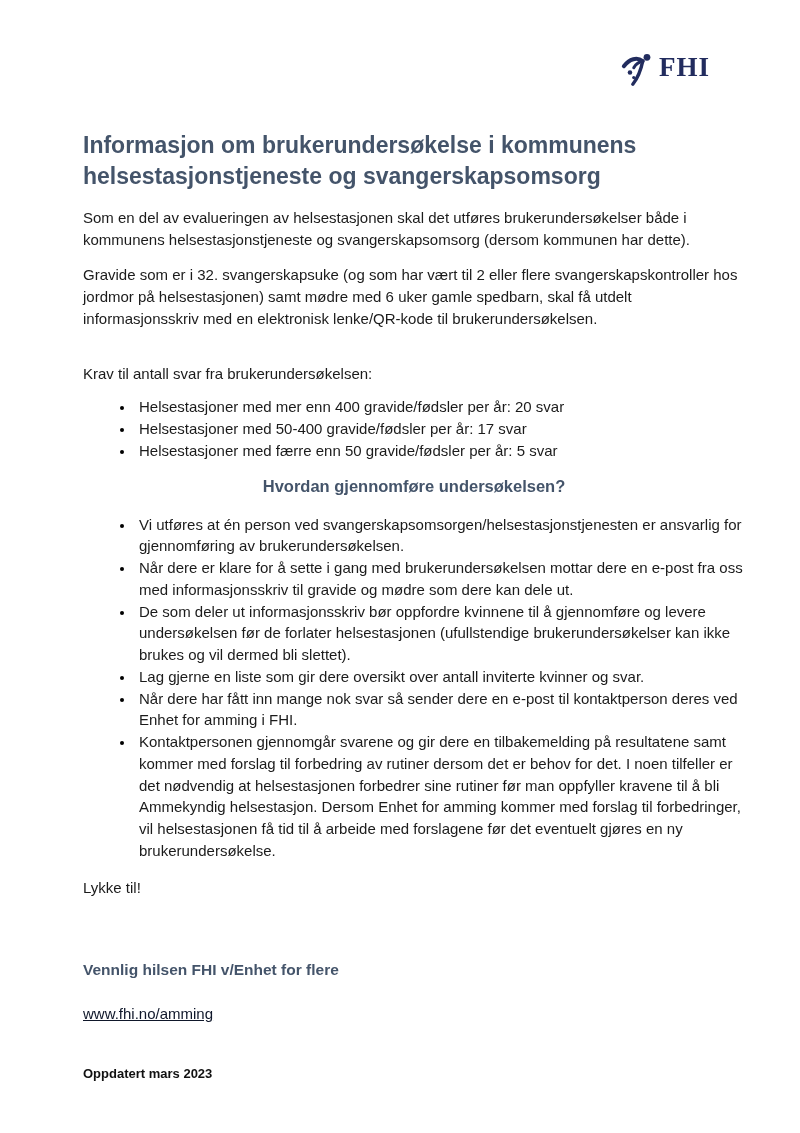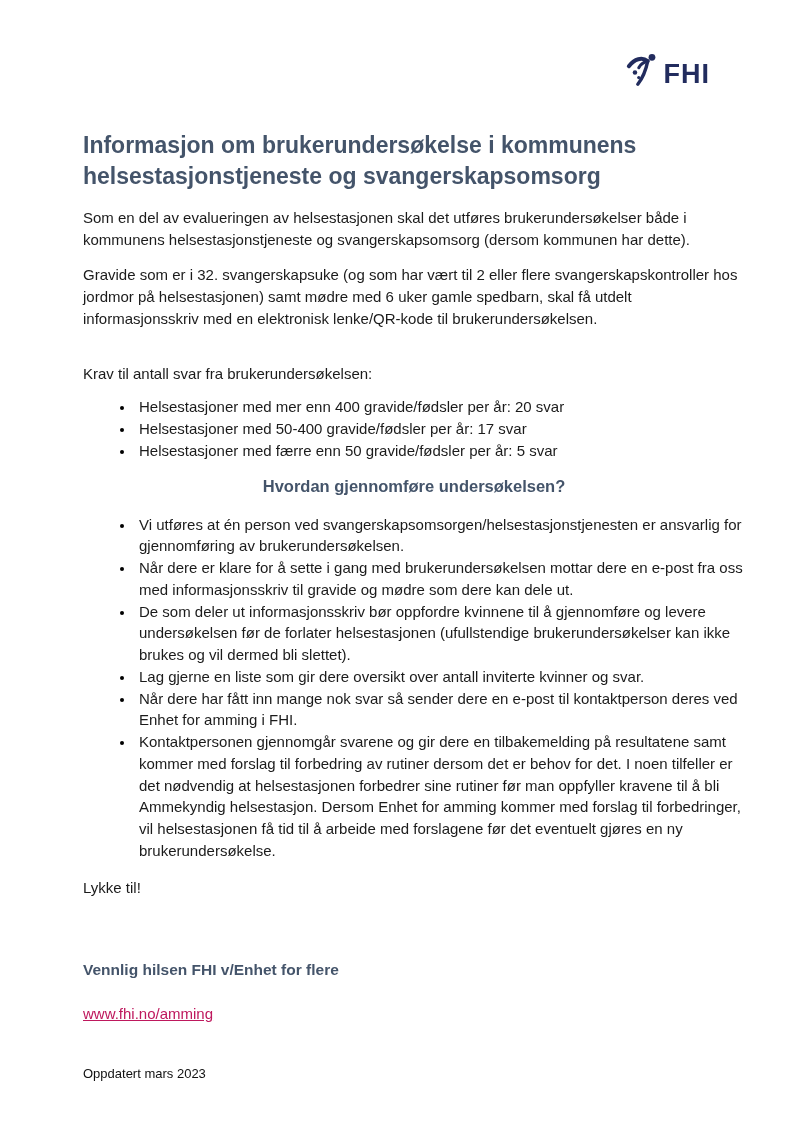--- a/index.html
+++ b/index.html
@@ -13,22 +13,23 @@
     color: #1b1b1b;
     overflow: hidden;
     margin: 0 auto;
   }
   
   .logo {
     position: absolute;
     top: 52px;
     right: 90px;
     display: flex;
-    align-items: flex-end;
+    align-items: flex-start;
     gap: 4px;
+    font-family: Liberation Serif, serif;
   }
   .logo .logo-mark { width: 34px; height: 38px; }
   .logo .logo-text {
     font-size: 27px;
     font-weight: bold;
     letter-spacing: 1px;
     color: #222c5e;
   }
   
   .content {
@@ -73,29 +74,30 @@
     font-size: 15.5px;
     font-weight: bold;
     color: #44546a;
     margin-top: 62px;
     margin-bottom: 0;
   }
   a.doc-link {
     display: inline-block;
     margin-top: 26px;
     font-size: 15px;
-    color: #be185d;
+    color: #0f172a;
     text-decoration: underline;
   }
   .footer-note {
     position: absolute;
     left: 83px;
     top: 1066px;
     font-size: 13px;
     color: #111;
+    font-weight: bold;
   }
 </style>
 </head>
 <body>
 
 <div class="page">
 
   <div class="logo">
     <span class="logo-mark">
       <svg viewBox="0 0 36 40" width="34" height="38" xmlns="http://www.w3.org/2000/svg">

